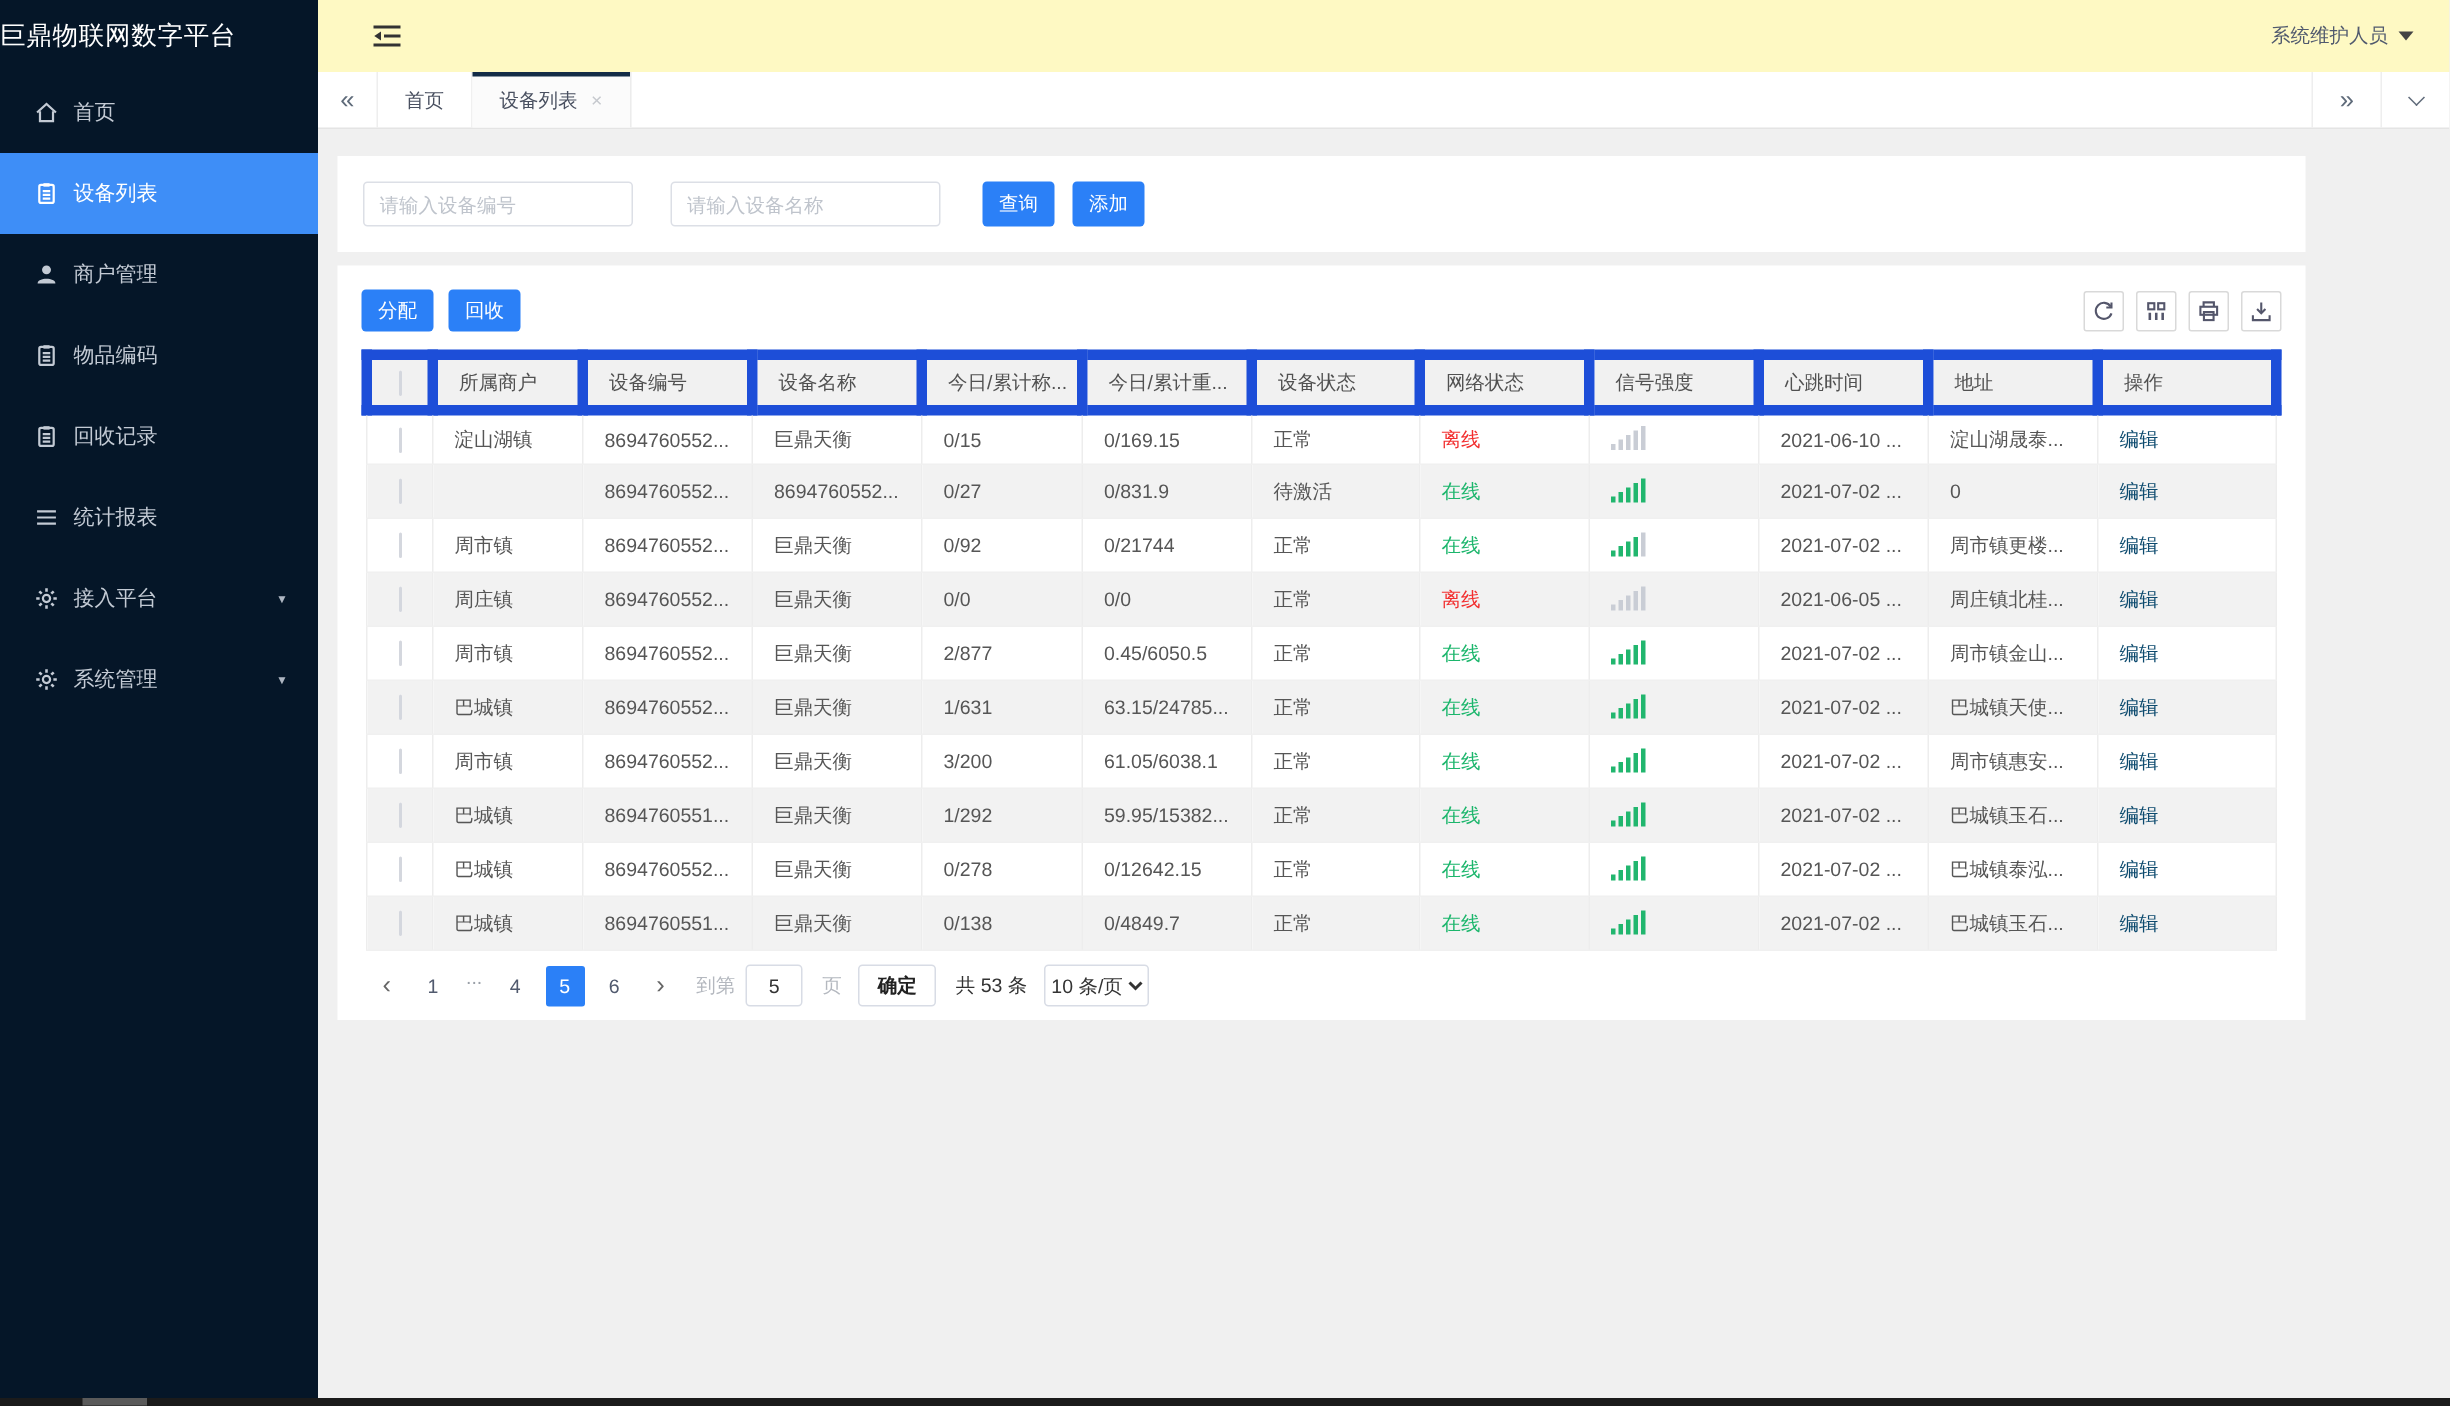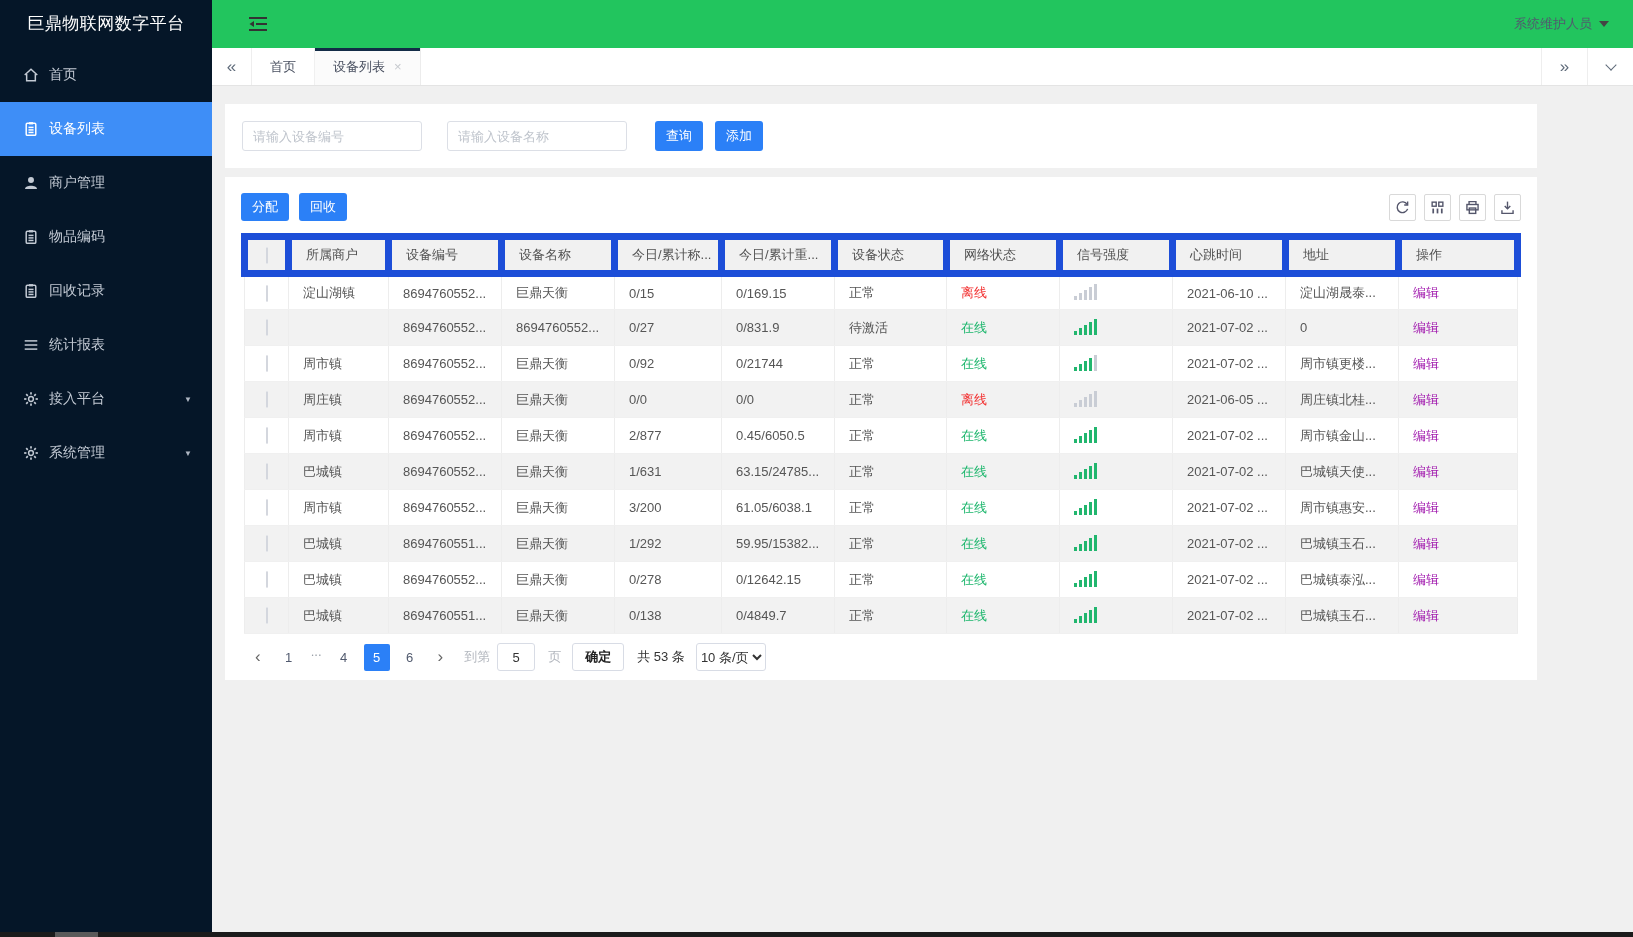--- a/index.html
+++ b/index.html
@@ -2,30 +2,30 @@
 <html><head>
 <meta charset="utf-8">
 <style>
   * { margin:0; padding:0; box-sizing:border-box; }
   html,body { width:1633px; height:937px; overflow:hidden;
     font-family:"Liberation Sans","DejaVu Sans",sans-serif; background:#f0f0f0; }
   .app { display:flex; width:100%; height:100%; }
 
   
   .sidebar { width:212px; flex:0 0 212px; background:#051628; color:#c3cad4; height:100%; }
-  .logo { height:48px; line-height:48px; text-align:center; color:#ffffff; font-size:17px; font-weight:500; letter-spacing:.5px; }
+  .logo { height:48px; line-height:48px; text-align:left; color:#ffffff; font-size:17px; font-weight:500; letter-spacing:.5px; }
   .menu-item { height:54px; display:flex; align-items:center; padding-left:23px; gap:10px; font-size:14px; color:#c3cad4; cursor:pointer; }
   .menu-item.active { background:#3e8ef7; color:#ffffff; }
   .menu-item .icon { width:16px; height:16px; display:inline-flex; }
   .menu-item .icon svg { width:16px; height:16px; }
   .menu-item .caret { margin-left:auto; margin-right:20px; font-size:8px; color:#aeb6c2; }
 
   
   .main { flex:1; display:flex; flex-direction:column; background:#f0f0f0; }
-  .topbar { height:48px; background:#22c55e; display:flex; align-items:center; padding:0 24px 0 36px; }
+  .topbar { height:48px; background:#fef9c3; display:flex; align-items:center; padding:0 24px 0 36px; }
   .fold-btn { width:20px; height:16px; color:#333; cursor:pointer; display:inline-flex; }
   .topbar .user { margin-left:auto; display:flex; align-items:center; gap:7px; font-size:13px; color:#515a6e; cursor:pointer; }
   .tri-down { width:0; height:0; border-left:5px solid transparent; border-right:5px solid transparent; border-top:6px solid #444; }
 
   .tabbar { height:38px; background:#fff; border-bottom:1px solid #e4e4e4; display:flex; align-items:stretch; }
   .tab-scroll { width:40px; display:flex; align-items:center; justify-content:center; color:#5f6b7a; font-size:17px; cursor:pointer; }
   .tab-scroll.left { border-right:1px solid #eee; }
   .tab-scroll.rb { border-left:1px solid #eee; width:46px; }
   .tabs { display:flex; }
   .tab { display:flex; align-items:center; gap:9px; padding:0 18px; font-size:13px; color:#495060; border-right:1px solid #f0f0f0; cursor:pointer; position:relative; }
@@ -51,21 +51,21 @@
   .tool-btn { width:27px; height:27px; border:1px solid #d9d9d9; border-radius:2px; background:#fff; display:flex; align-items:center; justify-content:center; color:#54566b; cursor:pointer; }
   .tool-btn svg { width:15px; height:15px; }
 
   table { width:100%; border-collapse:collapse; table-layout:fixed; margin-top:12px; font-size:13px; color:#565656; }
   th { background:#f1f1f1; font-weight:normal; color:#515151; text-align:left; height:37px; padding:0 0 0 14px; border:7px solid #1d4ed8; white-space:nowrap; overflow:hidden; }
   td { height:36px; padding:0 0 0 14px; border-right:1px solid #ededed; border-left:1px solid #ededed; border-bottom:1px solid #f0f0f0; white-space:nowrap; overflow:hidden; }
   tbody tr:nth-child(even) { background:#f2f2f2; }
   .cbx { width:15px; height:15px; border:1px solid #d4d7de; border-radius:2px; background:#fff; margin:0 auto; cursor:pointer; }
   th.cbx-cell, td.cbx-cell { padding:0; text-align:center; }
   .st-online { color:#1cb66c; } .st-offline { color:#f22e2e; }
-  .edit-link { color:#a21caf; cursor:pointer; }
+  .edit-link { color:#0c4a6e; cursor:pointer; }
   .sig { display:inline-flex; align-items:flex-end; gap:2px; height:17px; }
   .sig i { width:3px; background:#c9cdd5; display:inline-block; }
   .sig i.on { background:#21b66e; }
 
   .pagination { height:46px; display:flex; align-items:center; padding-left:6px; font-size:13px; color:#555; gap:7px; }
   .pg-arrow { font-size:17px; color:#666; padding:0 8px; cursor:pointer; }
   .pg-num { min-width:26px; height:27px; display:flex; align-items:center; justify-content:center; cursor:pointer; color:#515a6e; }
   .pg-num.active { background:#2b80f7; color:#fff; border-radius:2px; cursor:default; }
   .pg-dots { color:#9aa0a8; padding:0 2px; }
   .pg-muted { color:#b4b8bf; margin-left:6px; }

